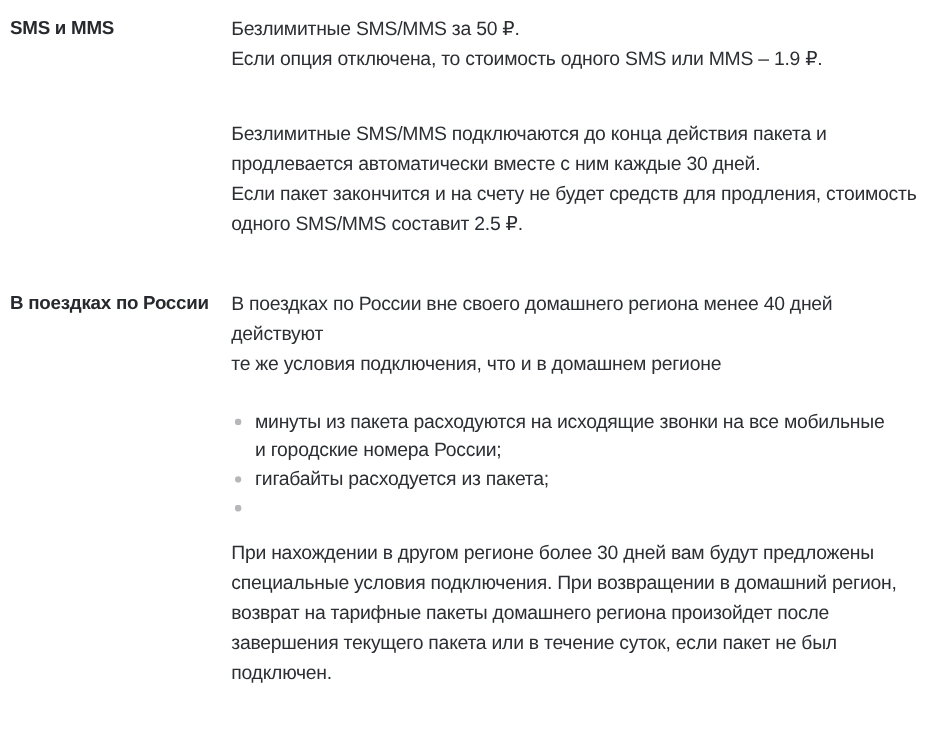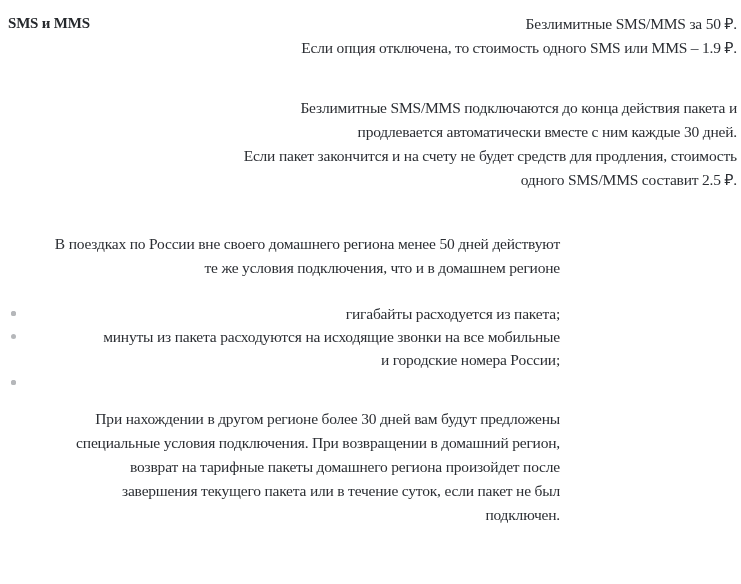--- a/index.html
+++ b/index.html
@@ -11,42 +11,40 @@
     font-family: "Liberation Sans", "DejaVu Sans", sans-serif;
   }
   .page {
     width: 741px;
     height: 462px;
     padding: 12px 4px 0 8px;
     color: #2b2e33;
     font-size: 15.5px;
     line-height: 24px;
     letter-spacing: -0.2px;
-    font-family: Liberation Serif, serif;
   }
   .row {
     display: flex;
     align-items: flex-start;
   }
   .row-travel {
     margin-top: 40px;
   }
   .label-col {
     width: 177px;
     flex: 0 0 177px;
     font-weight: bold;
     font-size: 15px;
     line-height: 22px;
     color: #26292d;
     letter-spacing: -0.2px;
   }
   .content-col {
     flex: 1 1 auto;
     max-width: 552px;
-    text-align: right;
   }
   .content-col p {
     white-space: pre-line;
     margin: 0 0 22px 0;
   }
   .content-col p:last-child { margin-bottom: 0; margin-top: 36px; }
   ul.conditions {
     list-style: none;
     margin: 6px 0 12px 0;
   }
@@ -79,35 +77,36 @@
       <p>Безлимитные SMS/MMS за 50 ₽.
 Если опция отключена, то стоимость одного SMS или MMS – 1.9 ₽.</p>
       <p>Безлимитные SMS/MMS подключаются до конца действия пакета и
 продлевается автоматически вместе с ним каждые 30 дней.
 Если пакет закончится и на счету не будет средств для продления, стоимость
 одного SMS/MMS составит 2.5 ₽.</p>
     </div>
   </section>
 
   <section class="row row-travel">
+    <div class="label-col">В поездках по России</div>
     <div class="content-col">
-      <p>В поездках по России вне своего домашнего региона менее 50 дней действуют
+      <p>В поездках по России вне своего домашнего региона менее 40 дней действуют
 те же условия подключения, что и в домашнем регионе</p>
       <ul class="conditions">
         <li>
           <span class="bullet"></span>
         </li>
         <li>
           <span class="bullet"></span>
-          <span class="li-text">гигабайты расходуется из пакета;</span>
+          <span class="li-text">минуты из пакета расходуются на исходящие звонки на все мобильные
+и городские номера России;</span>
         </li>
         <li>
           <span class="bullet"></span>
-          <span class="li-text">минуты из пакета расходуются на исходящие звонки на все мобильные
-и городские номера России;</span>
+          <span class="li-text">гигабайты расходуется из пакета;</span>
         </li>
         <li>
           <span class="bullet"></span>
         </li>
         <li>
           <span class="bullet"></span>
         </li>
       </ul>
       <p>При нахождении в другом регионе более 30 дней вам будут предложены
 специальные условия подключения. При возвращении в домашний регион,

